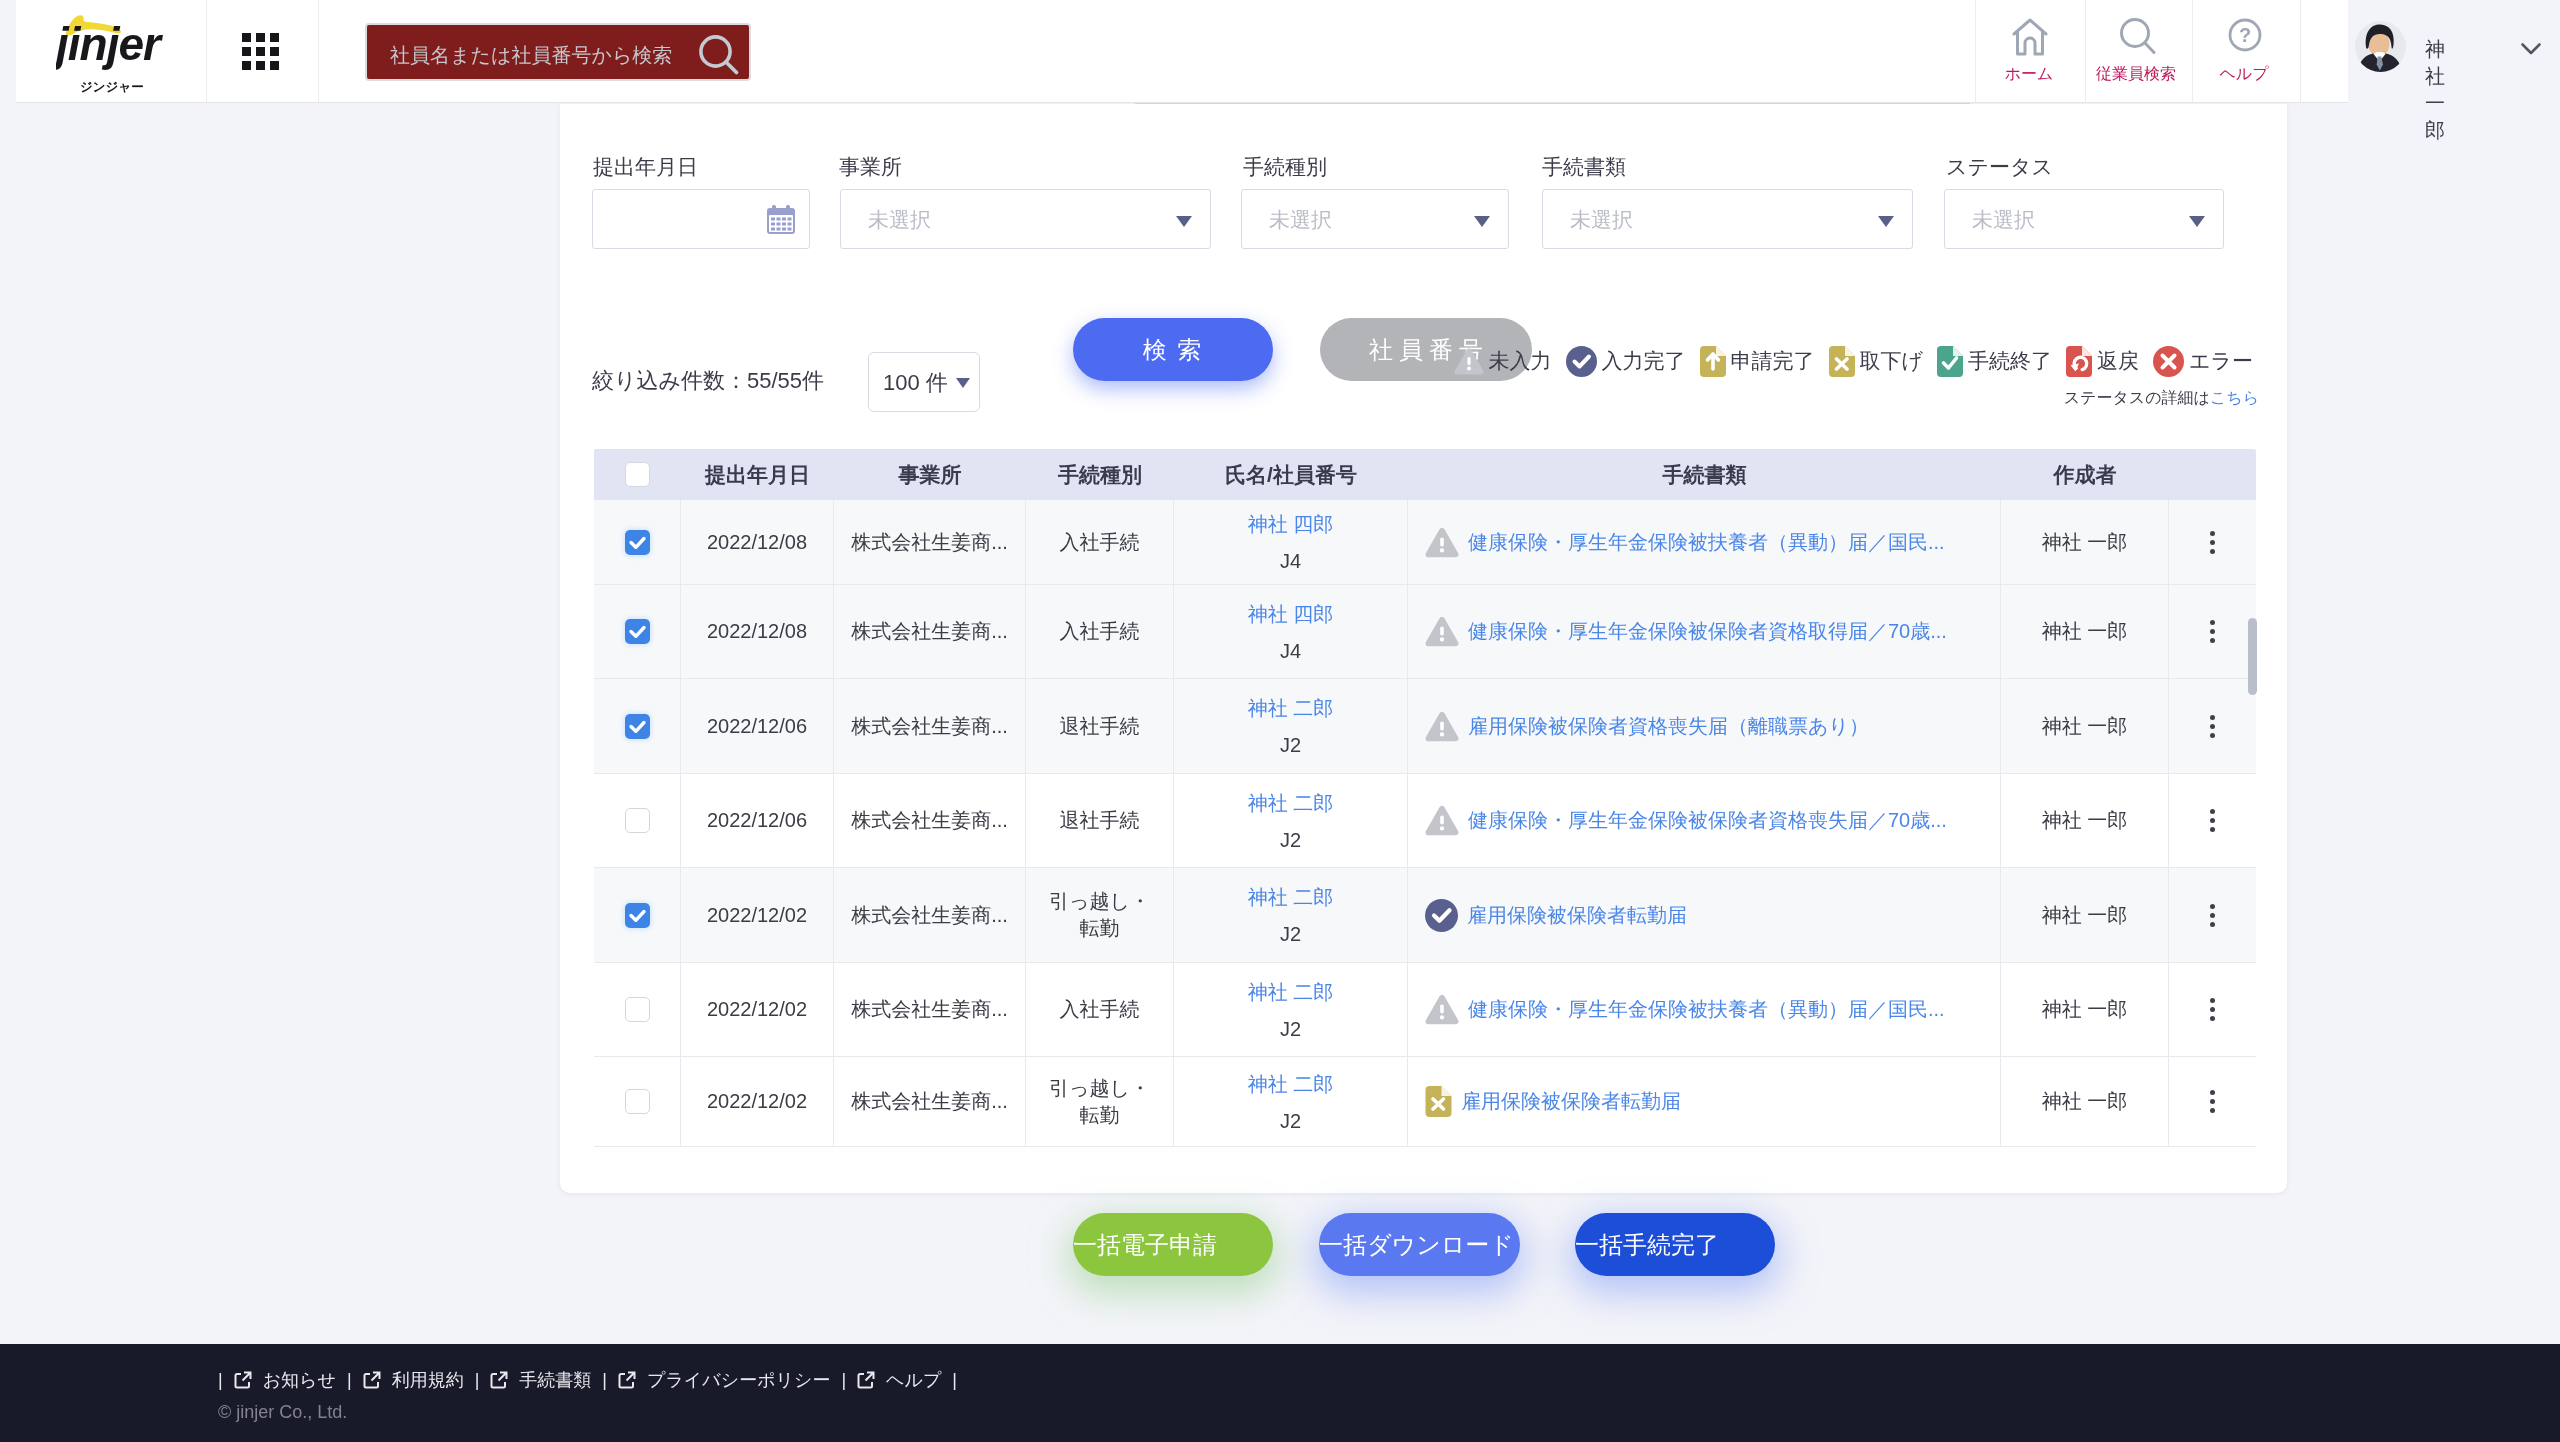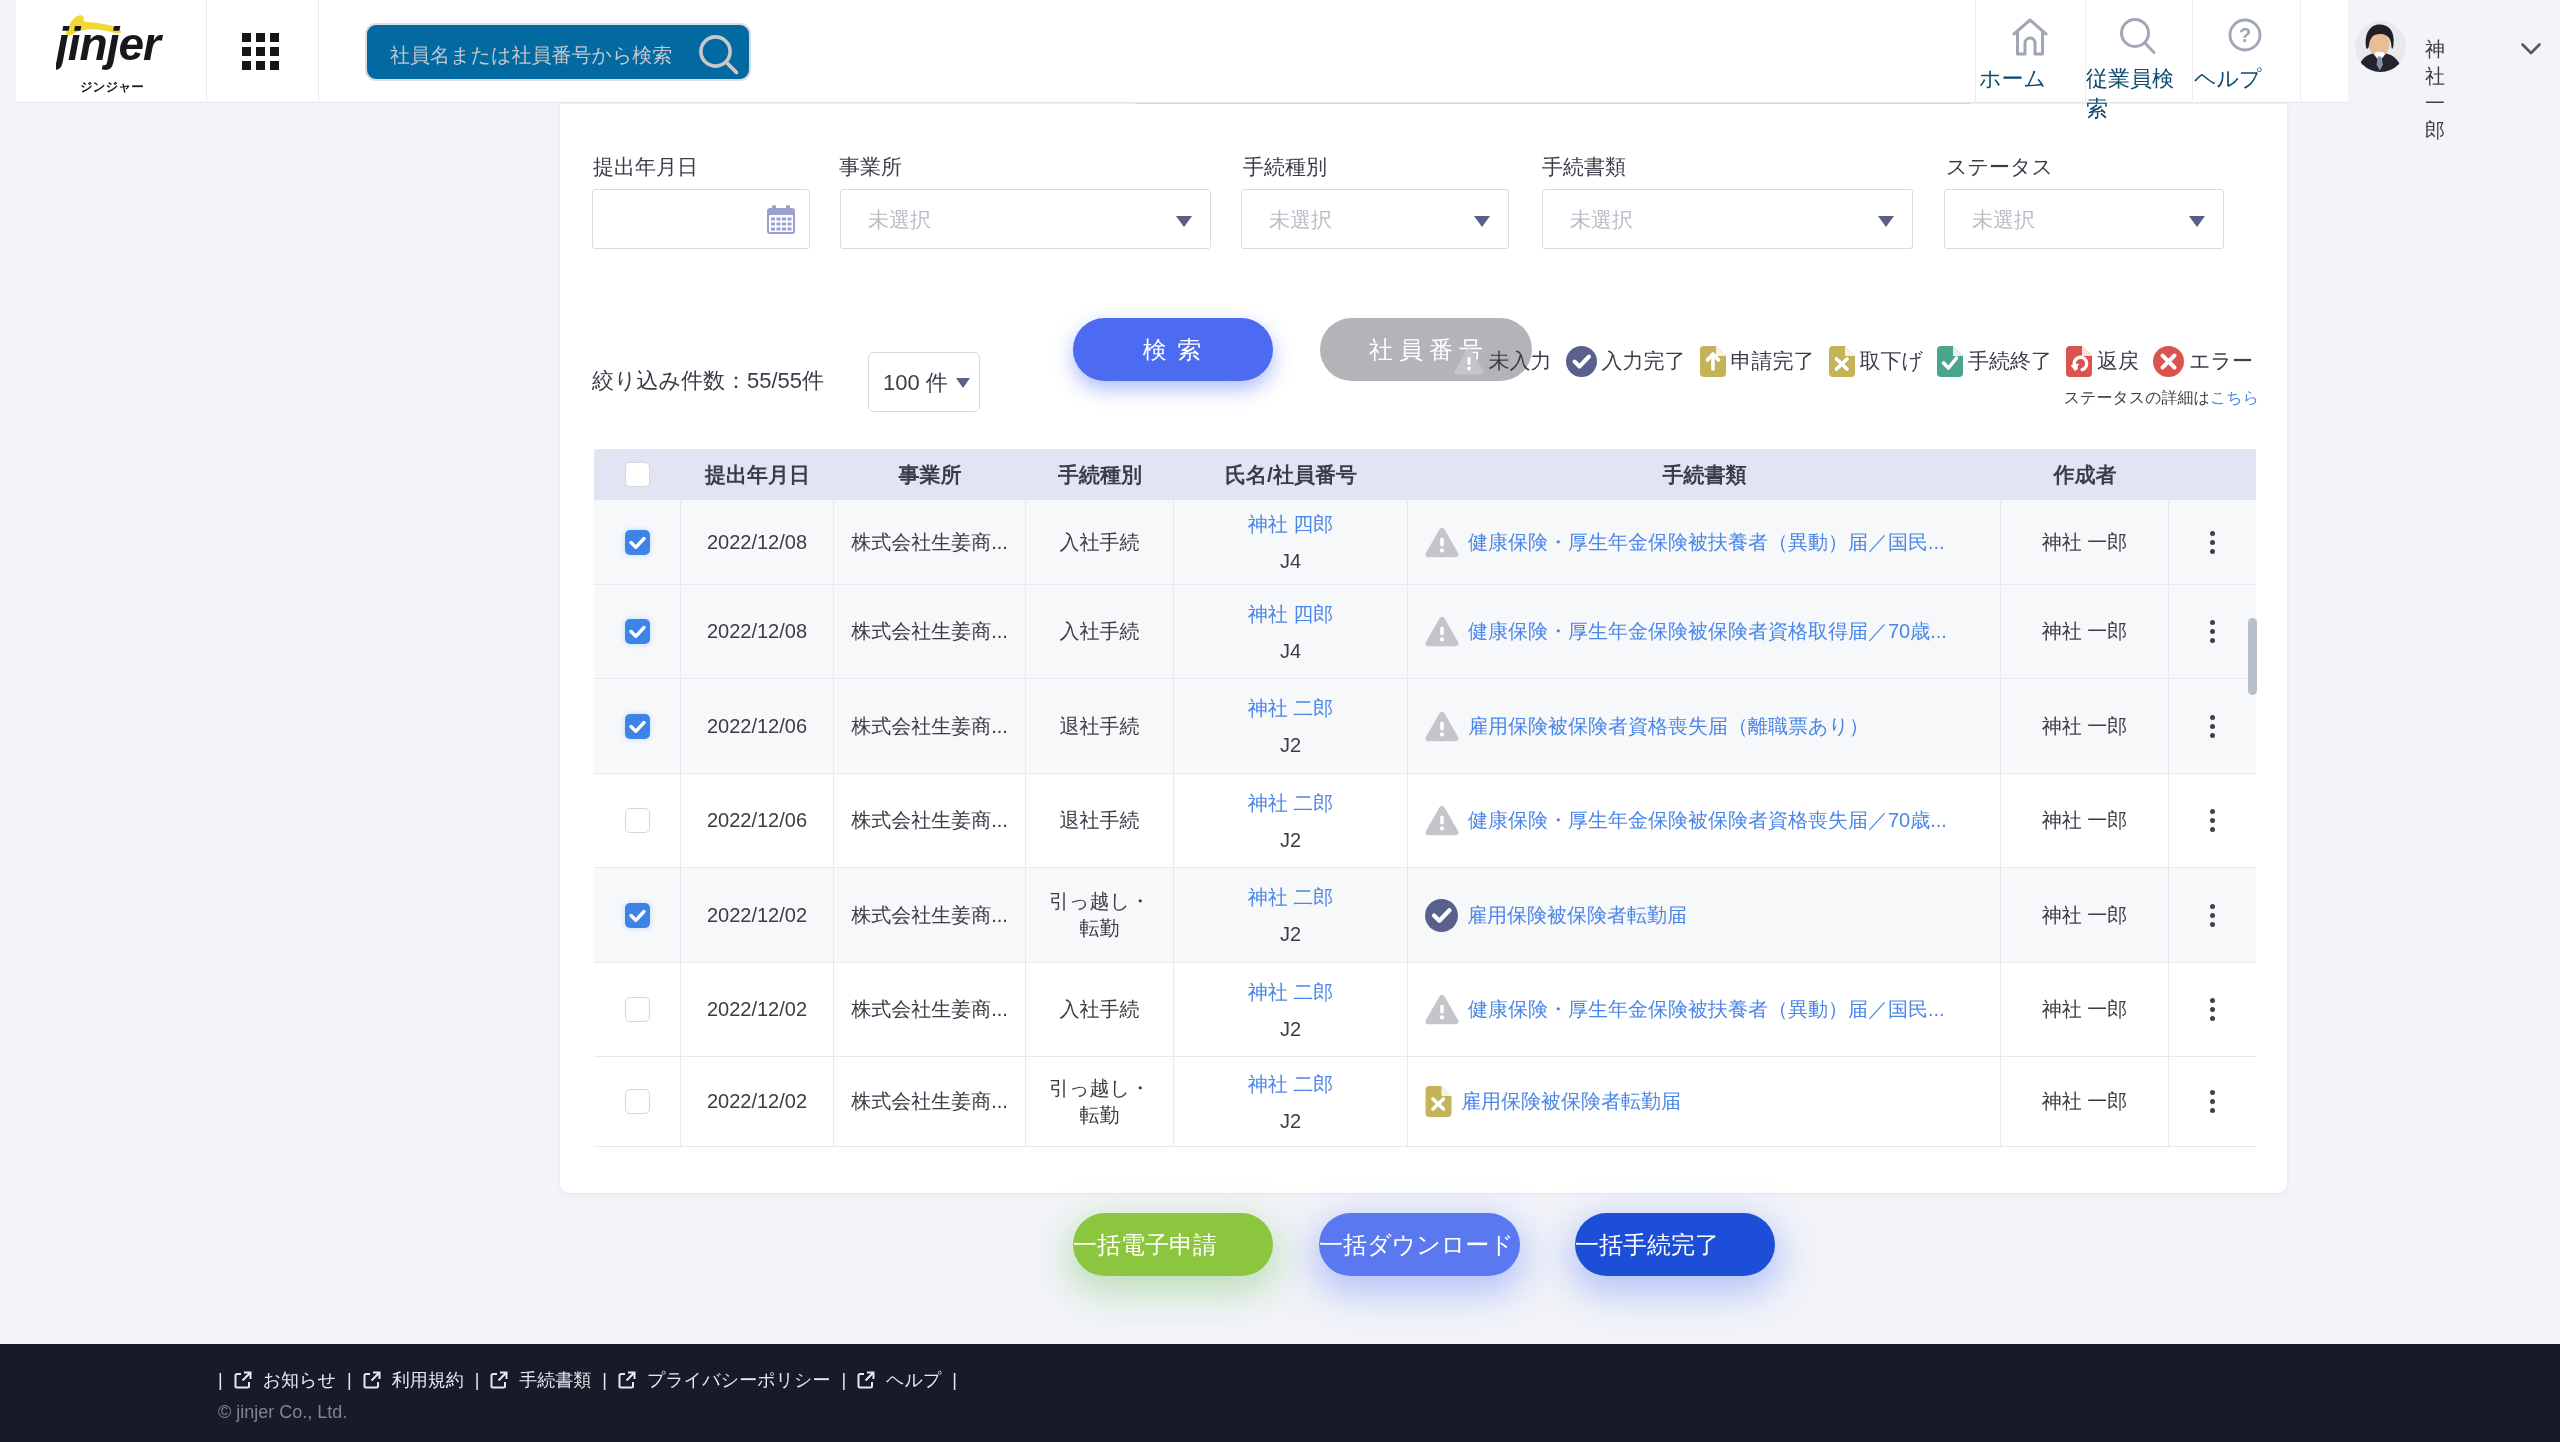--- a/index.html
+++ b/index.html
@@ -2,23 +2,23 @@
 <html lang="ja"><head>
 <meta charset="utf-8">
 <title>jinjer</title>
 <style>
 *{margin:0;padding:0;box-sizing:border-box;}
 html,body{width:2560px;height:1442px;font-family:"Liberation Sans",sans-serif;background:#f3f4f9;overflow:hidden;}
 .abs{position:absolute;}
 
 #header{position:absolute;left:16px;top:0;width:2332px;height:103px;background:#fff;border-bottom:1px solid #e4e5e9;z-index:5;}
 .hdiv{position:absolute;top:0;width:1px;height:103px;background:#ececf0;}
-#searchbox{position:absolute;left:349px;top:23px;width:386px;height:58px;border:2px solid #dcdde2;border-radius:11px;background:#0369a1;}
+#searchbox{position:absolute;left:349px;top:23px;width:386px;height:58px;border:2px solid #dcdde2;border-radius:4px;background:#7f1d1d;}
 #searchbox .ph{position:absolute;left:23px;top:17px;font-size:20px;color:#c4c7cd;}
-.hicon-label{position:absolute;font-size:22px;color:#0c4a6e;text-align:left;top:64px;}
+.hicon-label{position:absolute;font-size:16px;color:#be185d;text-align:center;top:64px;}
 #avatar{position:absolute;left:2339px;top:21px;width:51px;height:51px;border-radius:50%;overflow:hidden;}
 #uname{position:absolute;left:2409px;top:36px;font-size:20px;color:#3c3d47;}
 
 #card{position:absolute;left:560px;top:104px;width:1727px;height:1089px;background:#fff;border-radius:0 0 10px 10px;box-shadow:0 1px 5px rgba(60,64,90,.08);}
 .flabel{position:absolute;top:153px;font-size:21px;color:#3b3c49;}
 .finput{position:absolute;top:189px;height:60px;background:#fff;border:1px solid #d8dae4;border-radius:3px;}
 .ph2{position:absolute;left:27px;top:16px;font-size:21px;color:#b9bcc6;}
 .selarrow{position:absolute;top:26px;width:0;height:0;border-left:8px solid transparent;border-right:8px solid transparent;border-top:11px solid #5a5f88;}
 .pill{position:absolute;top:270px;height:63px;border-radius:32px;color:#fff;font-size:24px;text-align:center;line-height:63px;letter-spacing:2px;margin-top:48px;}
 #btn-kensaku{left:1073px;width:200px;background:#4c6bf1;box-shadow:0 8px 20px rgba(76,107,241,.45);}

